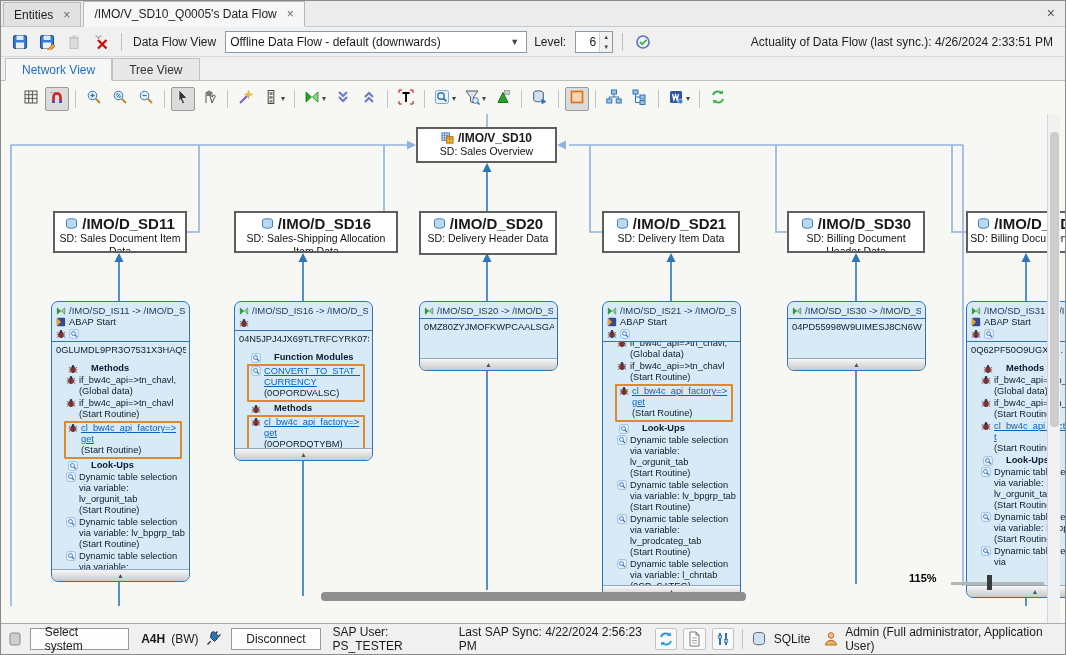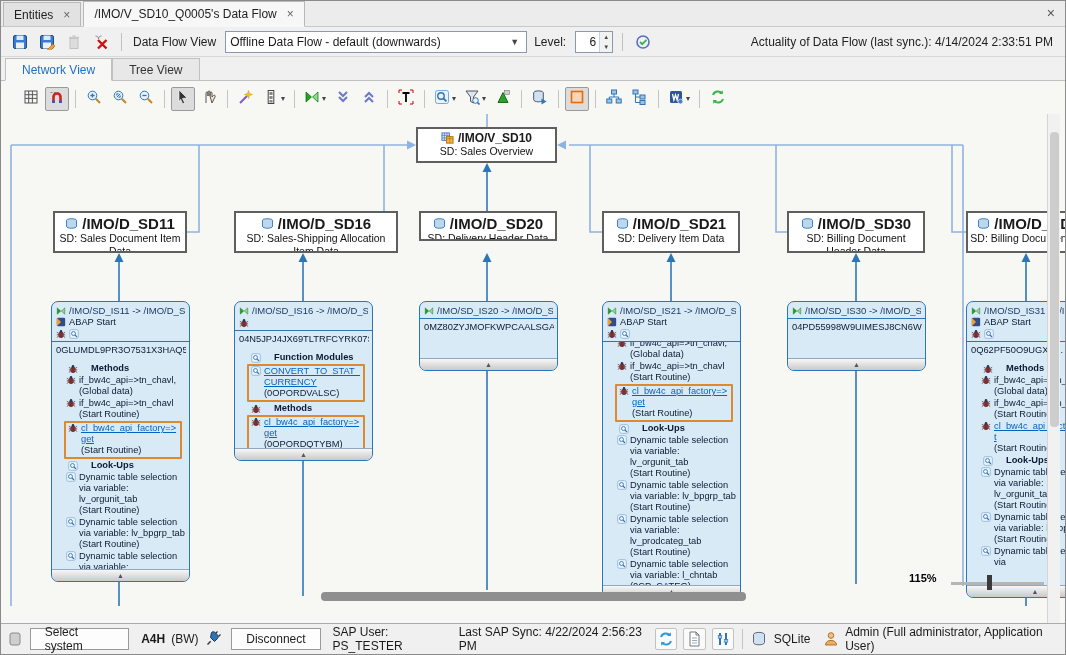--- a/index.html
+++ b/index.html
@@ -150,21 +150,21 @@
   </div>
   <div class="tsep"></div>
   <div class="tbtn">
       <span class="sico">
         <svg viewBox="0 0 16 16">
           <circle cx="8" cy="8" r="6" fill="#eef3fb" stroke="#5b6fc0" stroke-width="1.6"></circle>
           <path d="M5 8l2.2 2.2L11.5 5.8" stroke="#3cb44a" stroke-width="1.8" fill="none"></path>
         </svg>
       </span>
     </div>
-  <span class="actuality">Actuality of Data Flow (last sync.): 4/14/2024 2:33:51 PM</span>
+  <span class="actuality">Actuality of Data Flow (last sync.): 4/26/2024 2:33:51 PM</span>
 </div>
 
 <div class="viewtabs">
   <div class="vtab active">
       <span>Network View</span>
     </div>
   <div class="vtab">
       <span>Tree View</span>
     </div>
 </div>
@@ -399,21 +399,21 @@
             <span class="ticon">
               <svg viewBox="0 0 14 12" style="width:13px;height:11px">
                 <ellipse cx="7" cy="3" rx="5.5" ry="2.2" fill="#bdd7ee" stroke="#2e75b6"></ellipse>
                 <path d="M1.5 3v6c0 1.2 2.5 2.2 5.5 2.2s5.5-1 5.5-2.2V3" fill="#bdd7ee" stroke="#2e75b6"></path>
               </svg>
             </span>
             <span>/IMO/D_SD16</span>
           </div>
           <div class="node-desc">SD: Sales-Shipping Allocation Item Data</div>
         </div>
-        <div class="node" style="left: 418px; top: 97px; width: 138px; height: 30px;">
+        <div class="node" style="left: 418px; top: 97px; width: 138px; height: 44px;">
           <div class="node-title">
             <span class="ticon">
               <svg viewBox="0 0 14 12" style="width:13px;height:11px">
                 <ellipse cx="7" cy="3" rx="5.5" ry="2.2" fill="#bdd7ee" stroke="#2e75b6"></ellipse>
                 <path d="M1.5 3v6c0 1.2 2.5 2.2 5.5 2.2s5.5-1 5.5-2.2V3" fill="#bdd7ee" stroke="#2e75b6"></path>
               </svg>
             </span>
             <span>/IMO/D_SD20</span>
           </div>
           <div class="node-desc">SD: Delivery Header Data</div>

